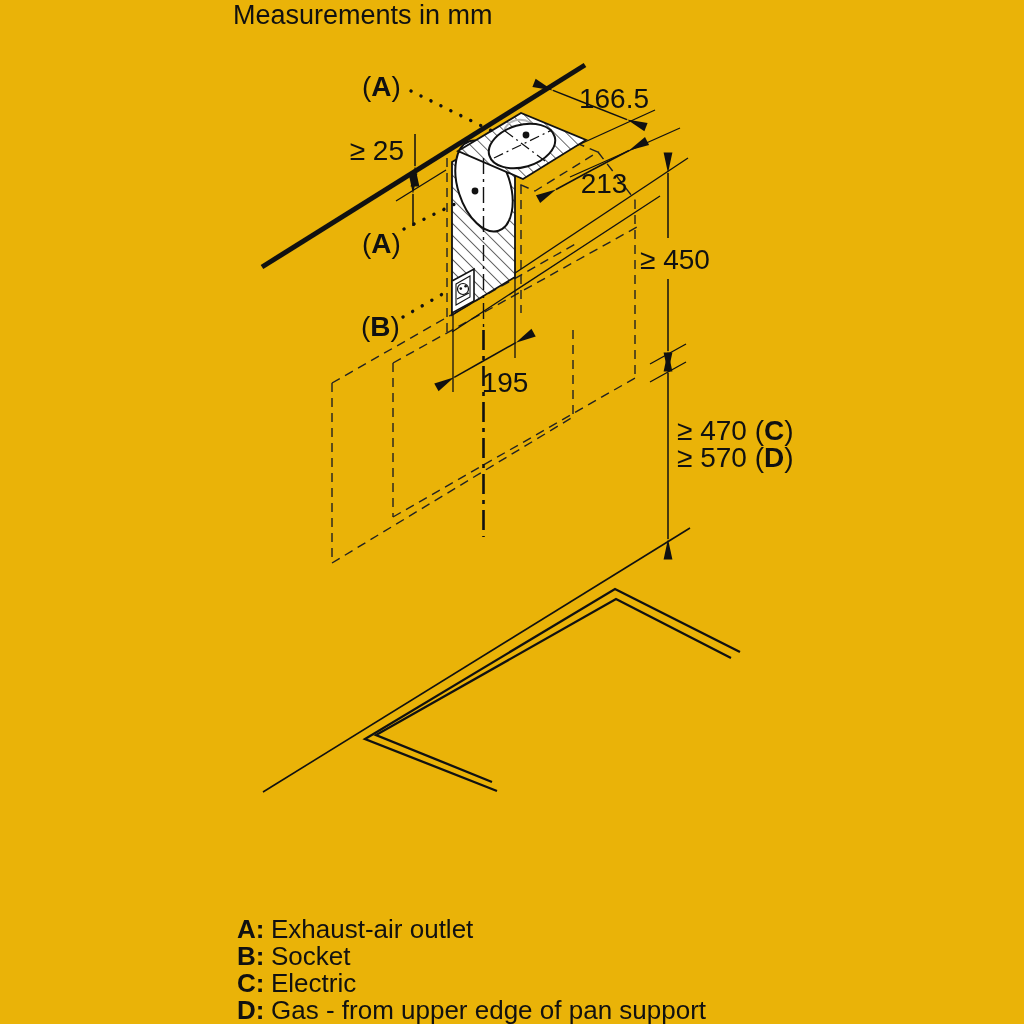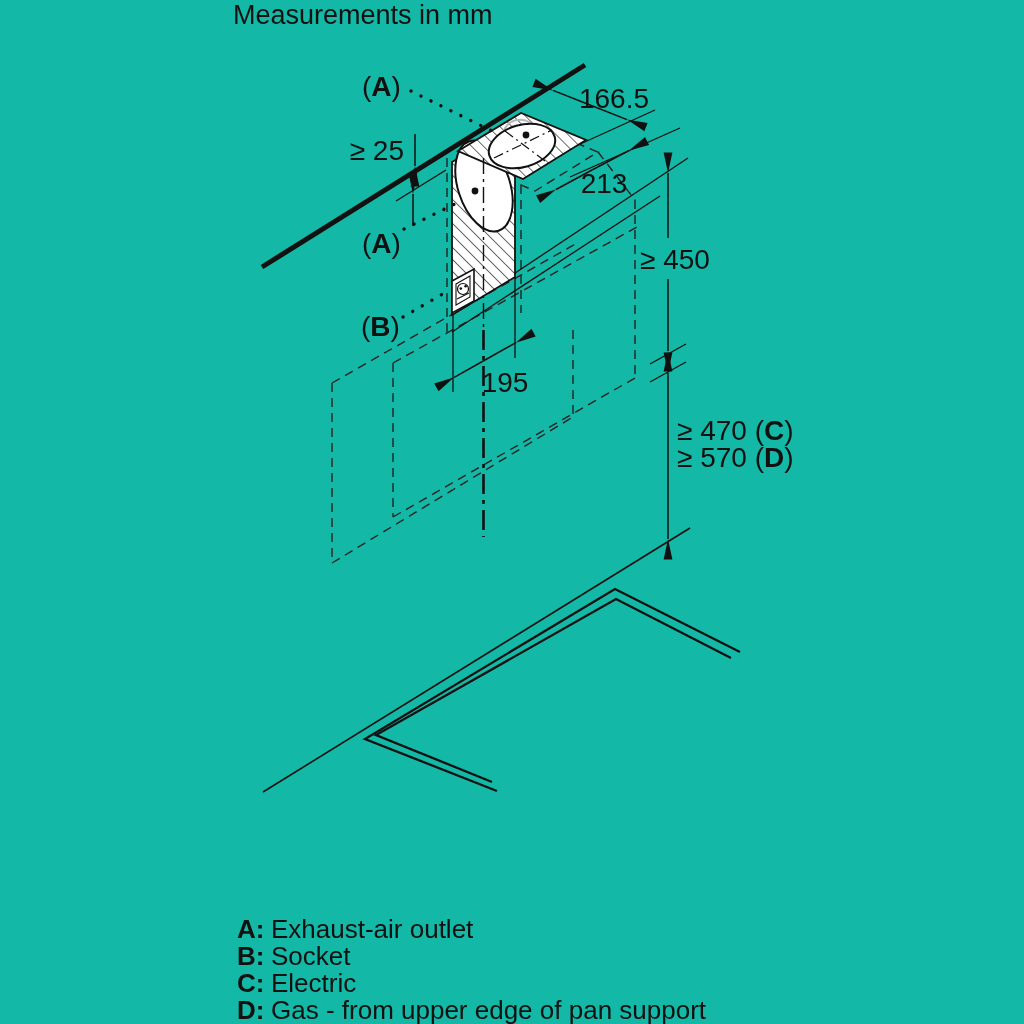--- a/index.html
+++ b/index.html
@@ -1,16 +1,16 @@
 <!DOCTYPE html>
 <html><head>
 <meta charset="utf-8">
 <style>
   html,body{margin:0;padding:0;background:#ffffff;}
-  .stage{position:relative;width:1024px;height:1024px;background:#14b8a6;overflow:hidden;
+  .stage{position:relative;width:1024px;height:1024px;background:#eab308;overflow:hidden;
          font-family:"Liberation Sans","DejaVu Sans",sans-serif;}
   svg{display:block}
   text{fill:#111;font-family:"Liberation Sans","DejaVu Sans",sans-serif;}
   .dim{font-size:28px;}
   .callout{font-size:28px;}
   .title{font-size:27px;}
   .legend-key{font-weight:bold;font-size:26px;}
   .legend-label{font-size:26px;}
   .b{font-weight:bold;}
 </style>

